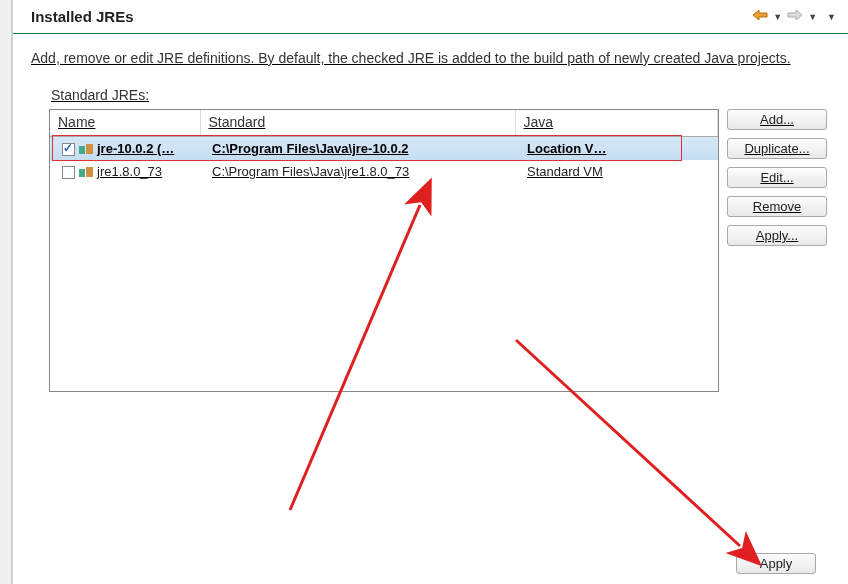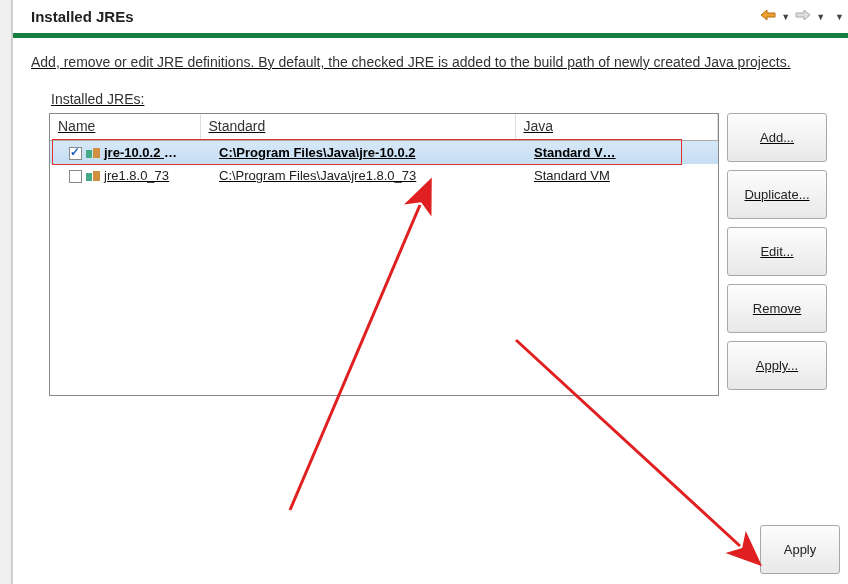--- a/index.html
+++ b/index.html
@@ -23,22 +23,22 @@
     }
     .main {
       flex: 1;
       display: flex;
       flex-direction: column;
       border-left: 1px solid #d0d0d0;
     }
     .header {
       display: flex;
       align-items: center;
-      padding: 8px 4px 8px 18px;
-      border-bottom: 5px solid #15803d;
+      padding: 8px 12px 8px 18px;
+      border-bottom: 1px solid #15803d;
     }
     .header-title {
       font-weight: bold;
       font-size: 15px;
       color: #222;
       flex: 1;
     }
     .header-nav {
       display: flex;
       gap: 4px;
@@ -94,21 +94,21 @@
       padding: 4px 8px 6px 8px;
       border-bottom: 1px solid #aaa;
       border-right: 1px solid #ddd;
       color: #333;
       background: #fff;
       font-size: 14px;
     }
     .table th.name { width: 150px; }
     .table th.loc { width: 315px; }
     .table td {
-      padding: 4px 19px;
+      padding: 4px 12px;
       white-space: nowrap;
       overflow: hidden;
       text-overflow: ellipsis;
       max-width: 0;
     }
     .row-selected {
       background: linear-gradient(#d6e8f7, #c5ddf2);
       font-weight: bold;
     }
     .row-selected td { color: #000; }
@@ -163,33 +163,33 @@
       border: 1px solid #e03030;
       pointer-events: none;
     }
     .side-buttons {
       display: flex;
       flex-direction: column;
       gap: 8px;
     }
     .btn {
       min-width: 100px;
-      padding: 16px 10px;
+      padding: 2px 10px;
       background: linear-gradient(#fdfdfd, #e8e8e8);
       border: 1px solid #a8a8a8;
       border-radius: 3px;
       font-size: 13px;
       color: #222;
       cursor: pointer;
       text-align: center;
     }
     .apply-wrap {
       position: absolute;
       bottom: 10px;
-      right: 8px;
+      right: 32px;
     }
     .striped-bg {
       position: absolute;
       top: 54px;
       left: 0;
       right: 0;
       bottom: 0;
       display: flex;
       flex-direction: column;
       z-index: -1;
@@ -223,21 +223,21 @@
               <path d="M10 2 L16 7 L10 12 L10 9 L2 9 L2 5 L10 5 Z"></path>
             </svg>
         </span>
         <span class="nav-drop">▼</span>
         <span class="nav-drop" style="margin-left:6px">▼</span>
       </div>
     </div>
 
     <div class="content">
       <div class="desc">Add, remove or edit JRE definitions. By default, the checked JRE is added to the build path of newly created Java projects.</div>
-      <div class="list-label">Installed JREs:</div>
+      <div class="list-label">Standard JREs:</div>
 
       <div class="workarea">
         <div class="table-wrap">
           <div class="striped-bg">
             <div class="stripe"></div>
               <div class="stripe"></div>
               <div class="stripe"></div>
             <div class="stripe"></div>
               <div class="stripe"></div>
               <div class="stripe"></div>
@@ -253,21 +253,21 @@
               <tr>
                 <th class="name">Name</th>
                 <th class="loc">Standard</th>
                 <th>Java</th>
               </tr>
             </thead>
             <tbody id="jre-rows">
                 <tr class="row-selected">
                   <td style="width: 150px;"><span class="chk checked"></span><span class="lib-icon"></span><span>jre-10.0.2 (…</span></td>
                   <td style="width: 315px;">C:\Program Files\Java\jre-10.0.2</td>
-                  <td>Standard V…</td>
+                  <td>Location V…</td>
                 </tr>
                 <tr class="row-normal">
                   <td style="width: 150px; margin-top: 40px;"><span class="chk"></span><span class="lib-icon"></span><span>jre1.8.0_73</span></td>
                   <td style="width: 315px;">C:\Program Files\Java\jre1.8.0_73</td>
                   <td>Standard VM</td>
                 </tr>
               </tbody>
           </table>
           <div class="highlight-box"></div>
         </div>

